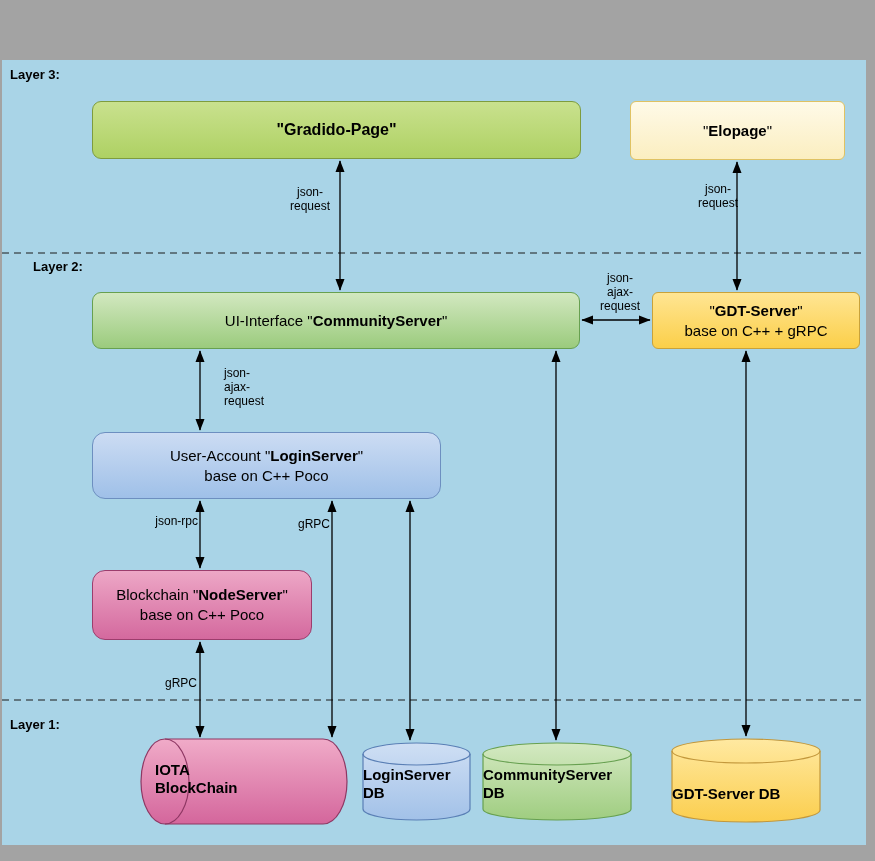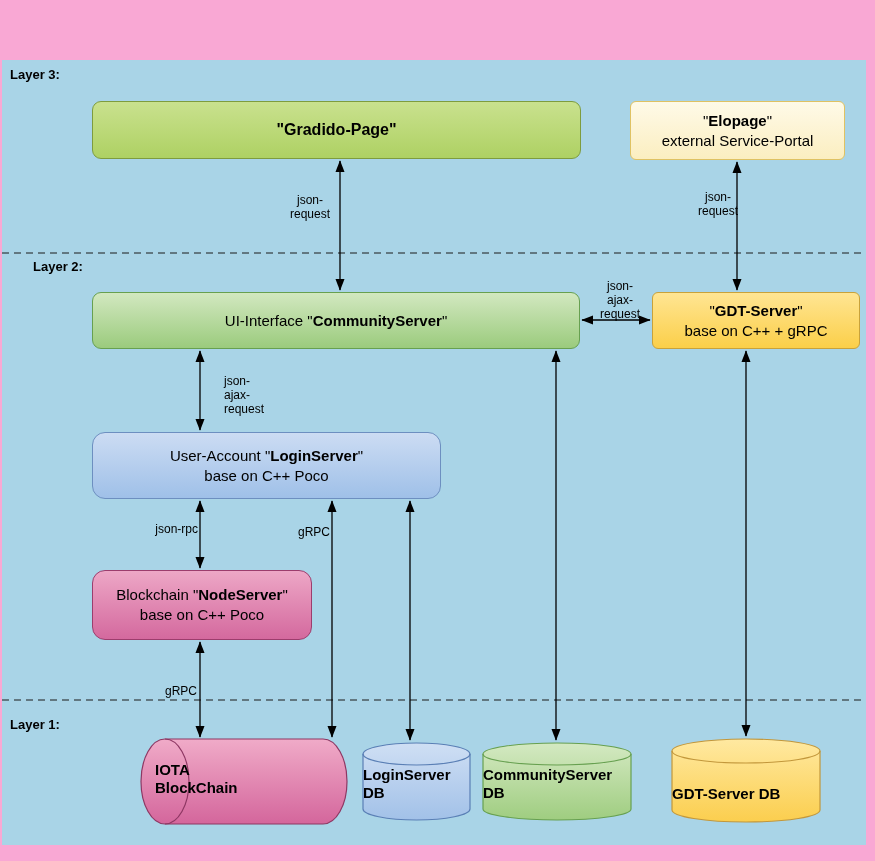--- a/index.html
+++ b/index.html
@@ -1,36 +1,36 @@
 <!DOCTYPE html>
 <html><head>
 <meta charset="utf-8">
 <style>
   * { margin:0; padding:0; box-sizing:border-box; }
   html,body { width:875px; height:861px; background:#000; font-family:"Liberation Sans", sans-serif; }
-  .stage { position:relative; width:875px; height:861px; background:#f9a8d4; overflow:hidden; }
+  .stage { position:relative; width:875px; height:861px; background:#a3a3a3; overflow:hidden; }
   .canvas { position:absolute; left:2px; top:60px; width:864px; height:785px; background:#a9d4e7; }
   .wires { position:absolute; left:0; top:0; width:875px; height:861px; pointer-events:none; }
   .layer-label { position:absolute; font-size:13px; font-weight:bold; color:#000; }
   .node { position:absolute; display:flex; flex-direction:column; align-items:center; justify-content:center;
           text-align:center; font-size:15px; color:#000; line-height:20px; }
   .box { border:1px solid #555; }
   .gradido { left:92px; top:101px; width:489px; height:58px; border-radius:9px;
              background:linear-gradient(#c9e18e,#aed163); border-color:#7e9c3e; font-size:16px; font-weight:bold; }
   .elopage { left:630px; top:101px; width:215px; height:59px; border-radius:6px;
              background:linear-gradient(#fefae8,#fbeec0); border-color:#dfc263; }
   .community { left:92px; top:292px; width:488px; height:57px; border-radius:9px;
              background:linear-gradient(#d2e8c0,#9bcb7d); border-color:#67a050; }
   .gdt { left:652px; top:292px; width:208px; height:57px; border-radius:6px;
              background:linear-gradient(#ffe593,#fbcf49); border-color:#c9a23a; }
   .login { left:92px; top:432px; width:349px; height:67px; border-radius:13px;
              background:linear-gradient(#ccdcf3,#9fc0e8); border-color:#6d8fc0; }
   .nodesrv { left:92px; top:570px; width:220px; height:70px; border-radius:13px;
              background:linear-gradient(#eda7c6,#d4699e); border-color:#9c3d6d; }
-  .elabel { position:absolute; font-size:12px; line-height:14px; color:#000; background:transparent;margin-top:8px; }
+  .elabel { position:absolute; font-size:12px; line-height:14px; color:#000; background:transparent; }
   .center { text-align:center; }
   .right { text-align:right; }
   .leftal { text-align:left; }
   .cyl-label { position:absolute; font-size:15px; font-weight:bold; color:#000; text-align:left; line-height:18px; }
 </style>
 </head>
 <body>
 
 <div class="stage">
 
@@ -100,21 +100,20 @@
   <div class="layer-label" style="left:10px; top:67px;">Layer 3:</div>
   <div class="layer-label" style="left:10px; top:259px;padding-left:23px;">Layer 2:</div>
   <div class="layer-label" style="left:10px; top:717px;">Layer 1:</div>
 
   <div class="node box gradido">
     <div><span>"</span><b>Gradido-Page</b><span>"</span></div>
   </div>
 
   <div class="node box elopage">
     <div><span>"</span><b>Elopage</b><span>"</span></div>
-    <div>external Service-Portal</div>
   </div>
 
   <div class="node box community">
     <div><span>UI-Interface "</span><b>CommunityServer</b><span>"</span></div>
   </div>
 
   <div class="node box gdt">
     <div><span>"</span><b>GDT-Server</b><span>"</span></div>
     <div>base on C++ + gRPC</div>
   </div>

